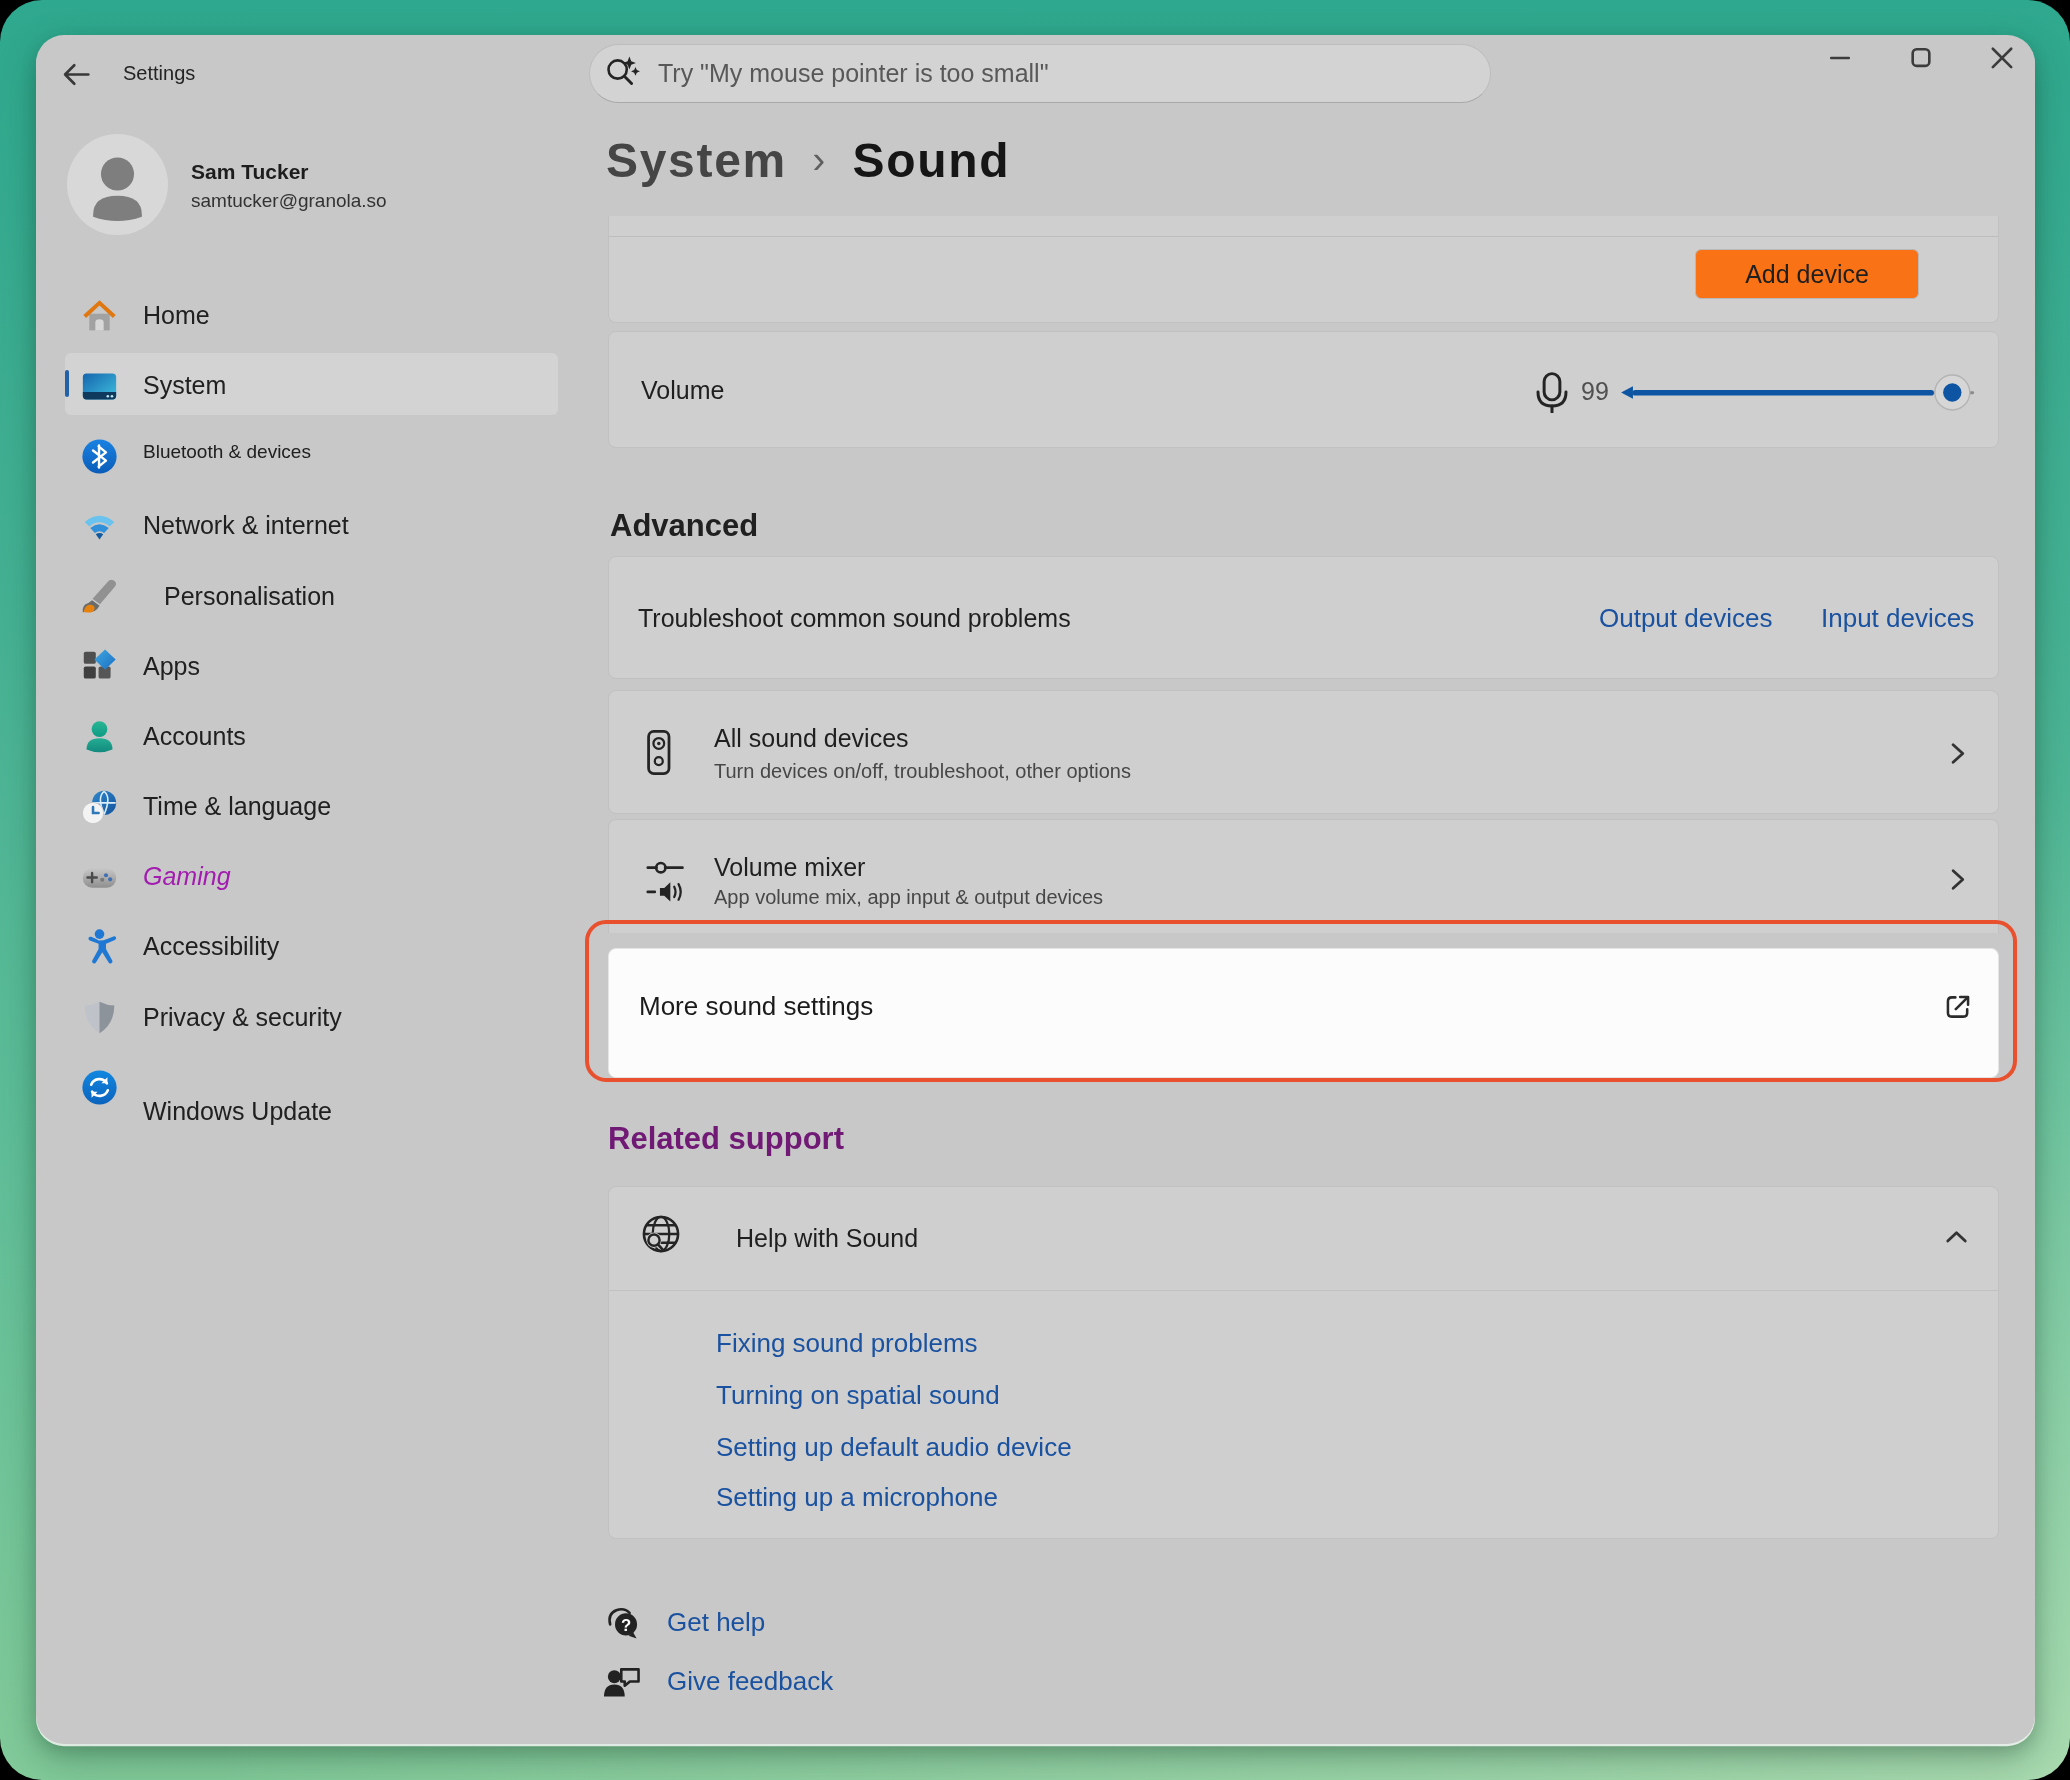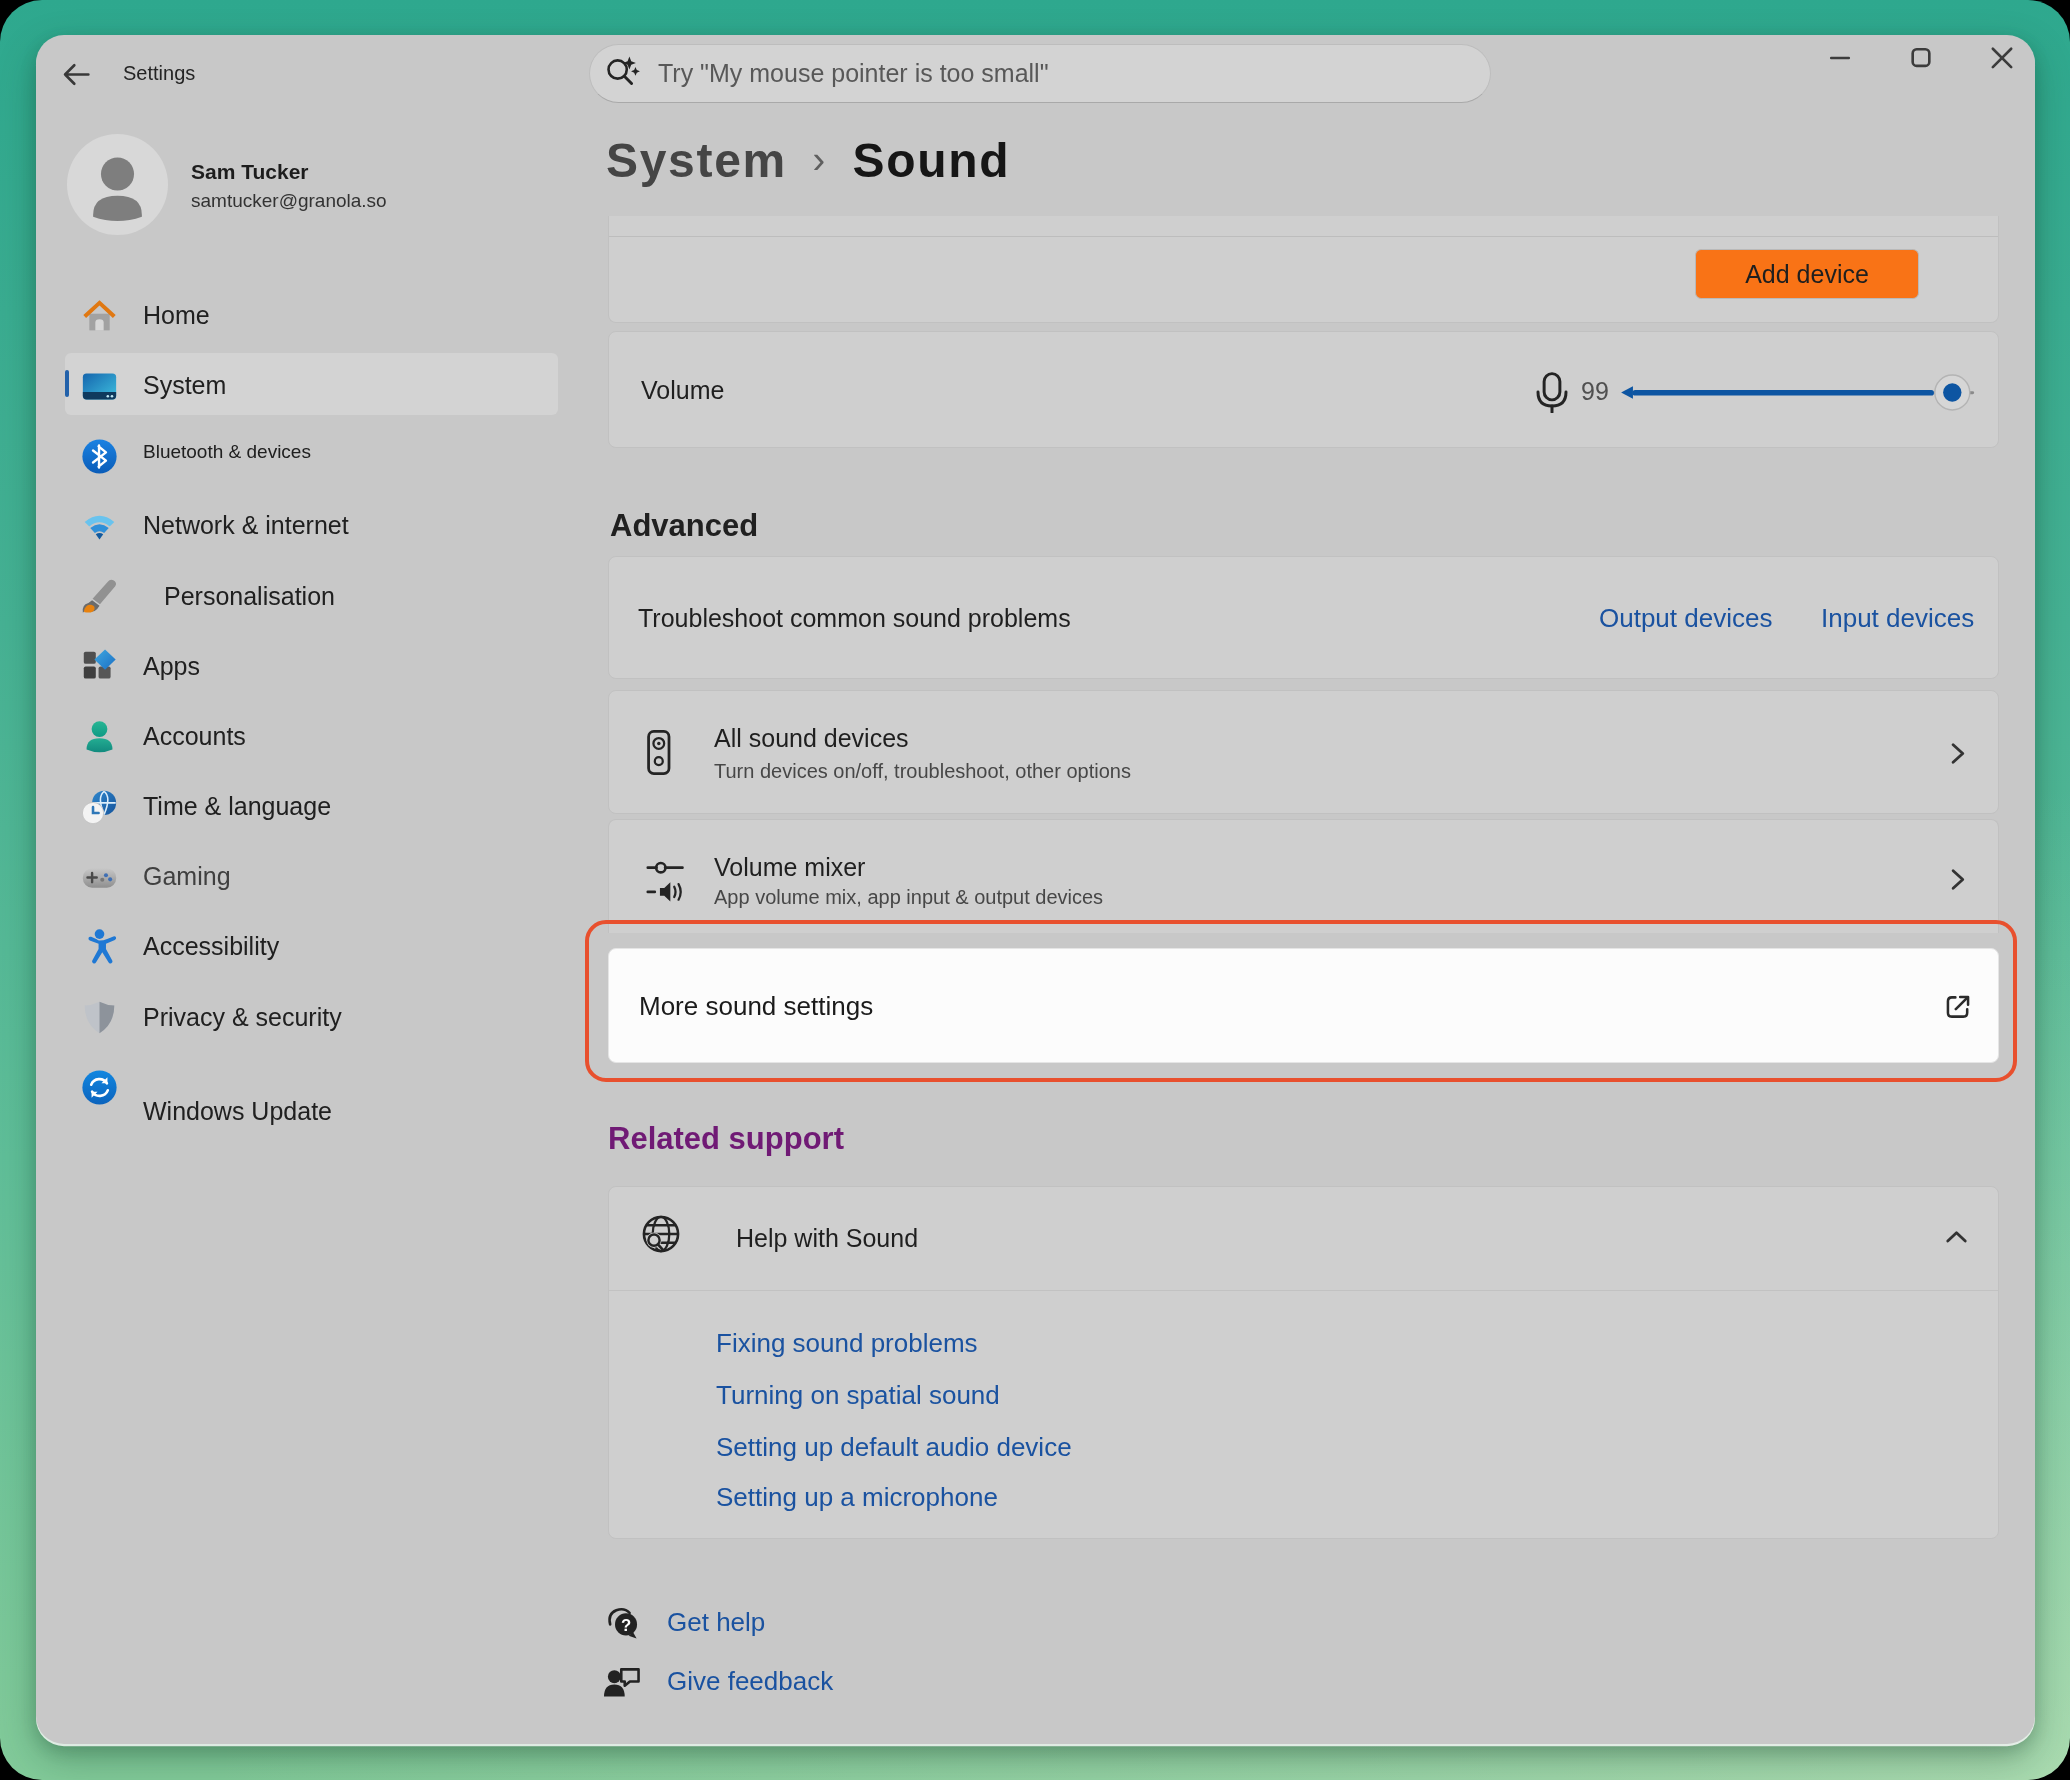--- a/index.html
+++ b/index.html
@@ -153,21 +153,21 @@
         <path d="M13 19.5 V26 H19" fill="none" stroke="#2e77b8" stroke-width="2.8" stroke-linecap="round"></path>
       </svg>
   <div class="abs" style="left:107px;top:757px;font-size:25px;color:#202020;">Time &amp; language</div>
   <svg class="abs" style="left:45px;top:824px" width="37" height="37" viewBox="0 0 40 40">
         <rect x="2" y="10" width="36" height="21" rx="10" fill="url(#ggame)"></rect>
         <path d="M12 15 v10 M7 20 h10" stroke="#4a4a4a" stroke-width="2.6" stroke-linecap="round"></path>
         <circle cx="27" cy="17.5" r="2.2" fill="#3f6fb4"></circle>
         <circle cx="31.5" cy="22" r="2.2" fill="#3f6fb4"></circle>
         <circle cx="23" cy="22.5" r="2.2" fill="#777"></circle>
       </svg>
-  <div class="abs" style="left:107px;top:827px;font-size:25px;color:#404040;">Gaming</div>
+  <div class="abs" style="left:107px;top:827px;font-size:25px;color:#a21caf;font-style:italic;">Gaming</div>
   <svg class="abs" style="left:45px;top:894px" width="37" height="37" viewBox="0 0 40 40">
         <circle cx="20" cy="5.5" r="5.2" fill="#1f78d4"></circle>
         <path d="M20 12.5 q4 0 9 -2 l6 -2.5 q2 -0.8 2.8 1 q0.8 2 -1.2 2.9 l-9.6 4.1 v5.5 l6.8 12.5 q1 2 -1 3 q-2 1 -3.1 -1 l-6.7 -11 -6.7 11 q-1.1 2 -3.1 1 q-2 -1 -1 -3 l6.8 -12.5 v-5.5 L9.4 12.4 q-2 -0.9 -1.2 -2.9 q0.8 -1.8 2.8 -1 l6 2.5 q1.5 1.5 3 1.5z" fill="#1f78d4"></path>
       </svg>
   <div class="abs" style="left:107px;top:897px;font-size:25px;color:#202020;">Accessibility</div>
   <svg class="abs" style="left:45px;top:964px" width="37" height="37" viewBox="0 0 40 40">
         <path d="M20 3 q8 4 16 4 q0 20 -16 30 q-16 -10 -16 -30 q8 0 16 -4z" fill="#bfc3c9"></path>
         <path d="M20 3 q8 4 16 4 q0 20 -16 30 z" fill="#8d939b"></path>
       </svg>
   <div class="abs" style="left:107px;top:968px;font-size:25px;color:#202020;">Privacy &amp; security</div>
@@ -240,21 +240,21 @@
       <path d="M37.5 29 q5 9 0 18" fill="none" stroke="#242424" stroke-width="2.6" stroke-linecap="round"></path>
     </svg>
     <div class="t abs" style="left:105px;top:33px;">Volume mixer</div>
     <div class="sub abs" style="left:105px;top:66px;">App volume mix, app input &amp; output devices</div>
     <svg class="abs" style="left:1338px;top:48px" width="21" height="23" viewBox="0 0 24 26">
         <path d="M7 3 L18 13 L7 23" fill="none" stroke="#333" stroke-width="3.2" stroke-linecap="round" stroke-linejoin="round"></path>
       </svg>
   </div>
 
   <div class="abs" style="left:549px;top:885px;width:1432px;height:162px;border:4.4px solid #e8502e;border-radius:21px;background:transparent;"></div>
-  <div class="abs" style="left:572px;top:913px;width:1391px;height:115px;background:#fcfcfc;border:0.9px solid #e5e5e5;border-radius:7.9px;">
+  <div class="abs" style="left:572px;top:913px;width:1391px;height:130px;background:#fcfcfc;border:0.9px solid #e5e5e5;border-radius:7.9px;">
     <div class="abs vc" style="left:30px;top:0;height:115px;font-size:26px;color:#1b1b1b;">More sound settings</div>
     <svg class="abs" style="left:1335px;top:44px" width="28" height="28" viewBox="0 0 32 32">
       <path d="M13 5 H9 q-4.5 0 -4.5 4.5 v13 q0 4.5 4.5 4.5 h13 q4.5 0 4.5 -4.5 v-4" fill="none" stroke="#2b2b2b" stroke-width="2.9" stroke-linecap="round"></path>
       <path d="M13.5 18.5 L27 5" stroke="#2b2b2b" stroke-width="2.9" stroke-linecap="round"></path>
       <path d="M18.5 4.5 h9 v9" fill="none" stroke="#2b2b2b" stroke-width="2.9" stroke-linecap="round" stroke-linejoin="round"></path>
     </svg>
   </div>
 
   <div class="abs" style="left:572px;top:1086px;font-size:31px;font-weight:700;color:#701a75;">Related support</div>
 

